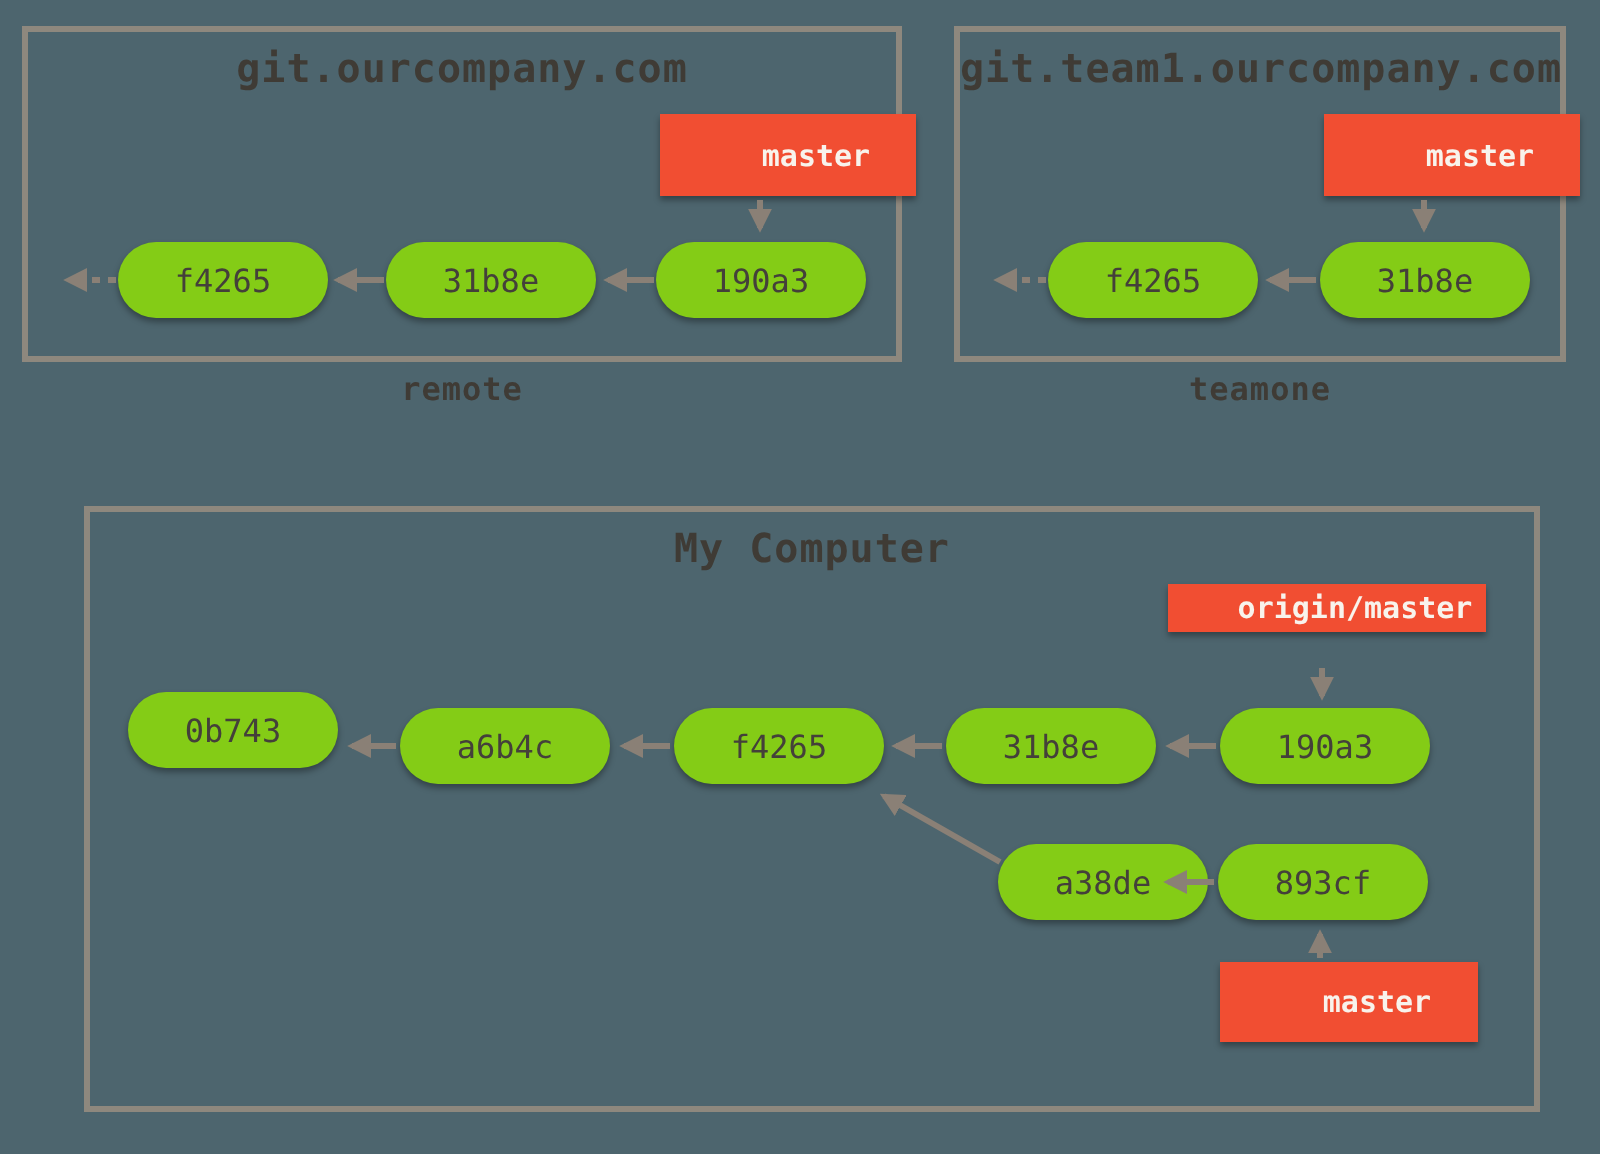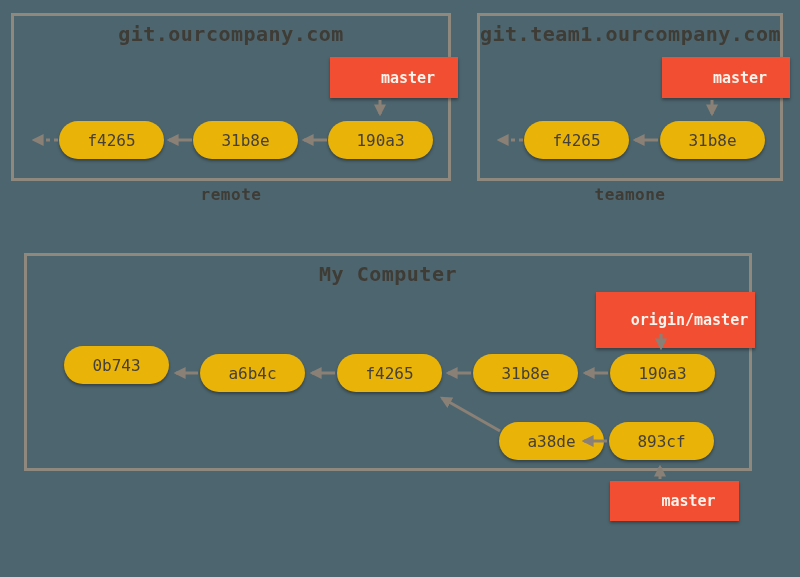--- a/index.html
+++ b/index.html
@@ -10,21 +10,21 @@
   }
   .repo-box {
     position:absolute; border:3px solid #8e887e; box-sizing:border-box;
   }
   .box-title {
     position:absolute; left:0; width:100%; top:6px; text-align:center;
     color:#3f3b35; font-weight:bold; font-size:20px; letter-spacing:0.5px;
   }
   .commit-node {
     position:absolute; width:105px; height:38px; border-radius:19px;
-    background:#eab308; color:#44403a; font-size:16px;
+    background:#84cc16; color:#44403a; font-size:16px;
     display:flex; align-items:center; justify-content:center;
     box-shadow:0 2px 3px rgba(0,0,0,0.35);
   }
   .branch-label {
     position:absolute; background:#f14e32; color:#f8f3ec;
     font-weight:bold; font-size:15px;
     display:flex; align-items:center; justify-content:center;
     box-shadow:0 2px 3px rgba(0,0,0,0.35);
     padding-left:28px;
   }
@@ -55,24 +55,24 @@
 
   <div class="repo-box" style="left:477px; top:13px; width:306px; height:168px;">
     <div class="box-title">git.team1.ourcompany.com</div>
   </div>
   <div class="branch-label" style="left:662px; top:57px; width:100px; height:41px;">master</div>
   <div class="commit-node" style="left:524px; top:121px;">f4265</div>
   <div class="commit-node" style="left:660px; top:121px;">31b8e</div>
   <div class="repo-label" style="left:477px; top:185px; width:306px;">teamone</div>
 
 
-  <div class="repo-box" style="left:24px; top:253px; width:728px; height:218px;">
+  <div class="repo-box" style="left:42px; top:253px; width:728px; height:303px;">
     <div class="box-title">My Computer</div>
   </div>
-  <div class="branch-label" style="left:596px; top:292px; width:131px; height:56px;">origin/master</div>
+  <div class="branch-label" style="left:584px; top:292px; width:131px; height:24px;">origin/master</div>
   <div class="commit-node" style="left:64px; top:346px;">0b743</div>
   <div class="commit-node" style="left:200px; top:354px;">a6b4c</div>
   <div class="commit-node" style="left:337px; top:354px;">f4265</div>
   <div class="commit-node" style="left:473px; top:354px;">31b8e</div>
   <div class="commit-node" style="left:610px; top:354px;">190a3</div>
   <div class="commit-node" style="left:499px; top:422px;">a38de</div>
   <div class="commit-node" style="left:609px; top:422px;">893cf</div>
   <div class="branch-label" style="left:610px; top:481px; width:101px; height:40px;">master</div>
 
   <svg class="arrows" width="800" height="577" viewBox="0 0 800 577">

